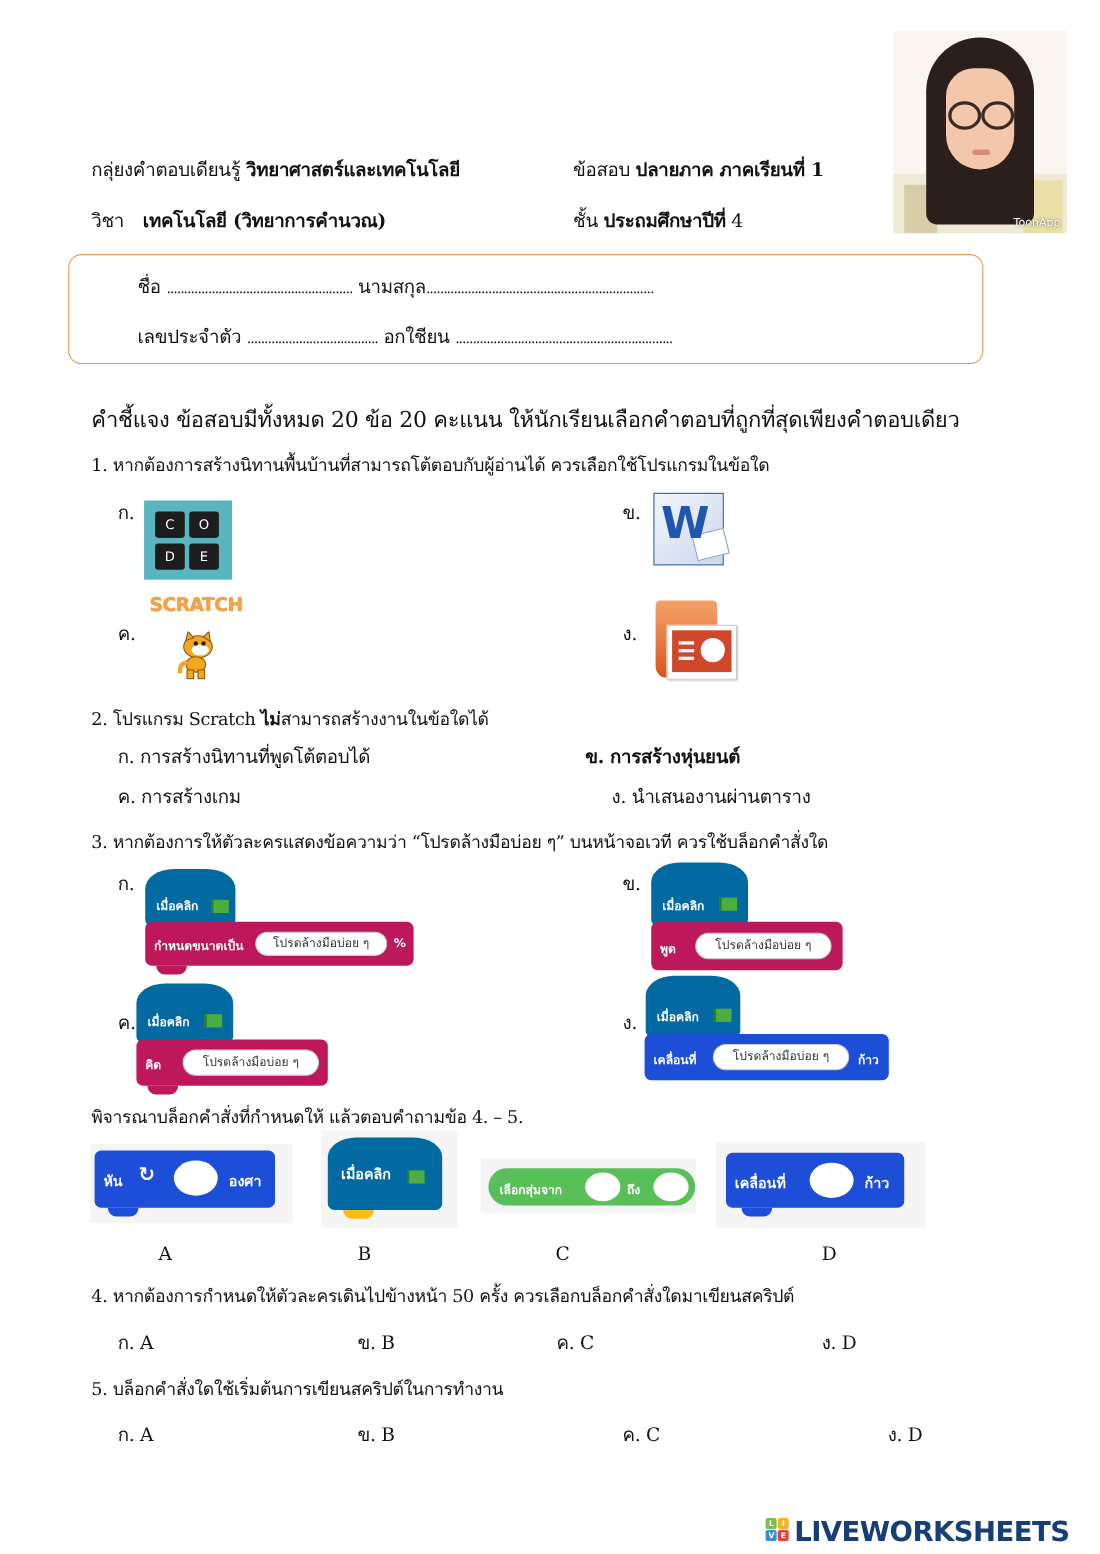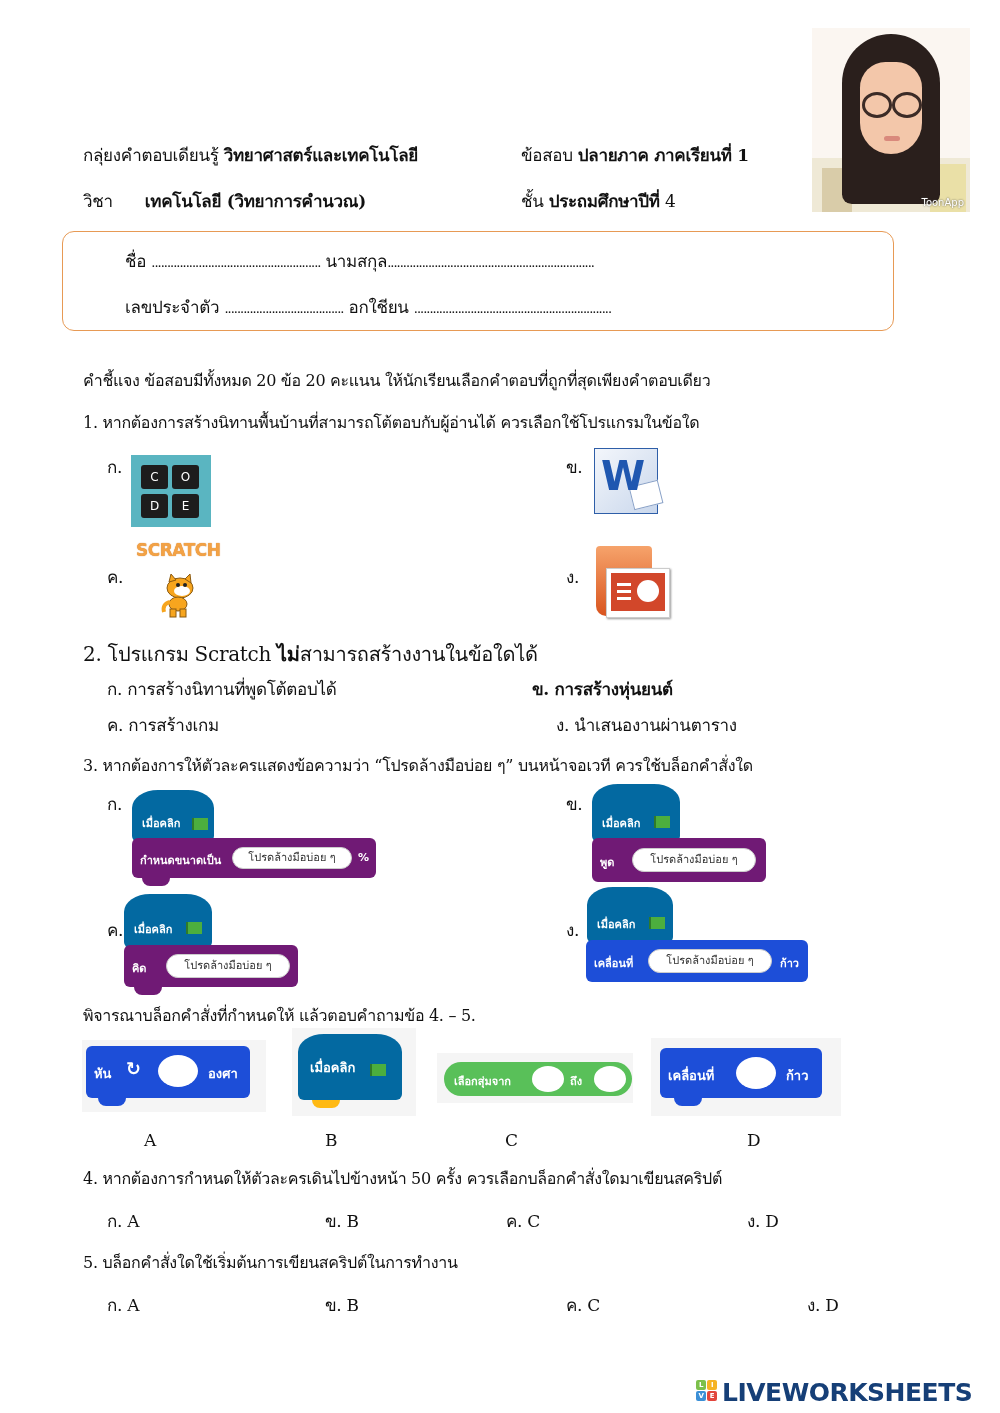--- a/index.html
+++ b/index.html
@@ -39,21 +39,21 @@
   .scratch-word { left: 136px; top: 540px; font-family:"DejaVu Sans", sans-serif; font-weight:bold; font-size:17px; color:#f3a245; letter-spacing:-0.5px;
                   text-shadow:0 0 1px #c46a12; }
   .scratch-cat { left: 158px; top: 574px; width: 40px; height: 44px; }
 
   
   .blk { position:absolute; font-family:"DejaVu Sans", sans-serif; font-size:11px; color:#fff; font-weight:bold; }
   .hat { background:#0369a1; border-radius: 26px 26px 6px 6px / 18px 18px 6px 6px; }
   .hat .lbl { position:absolute; left:10px; bottom:10px; }
   .flag { position:absolute; width:14px; height:12px; background:#4cae3e; border-left:2px solid #2f7a2a; }
   .stack { border-radius: 6px; }
-  .purple { background:#701a75; }
+  .purple { background:#be185d; }
   .blue { background:#1d4ed8; }
   .green { background:#59c059; }
   .pill { position:absolute; background:#fff; color:#333; font-weight:normal; border-radius:14px; border:1px solid #ccc; text-align:center; font-size:11px; }
   .notch { position:absolute; width:28px; height:8px; border-radius:0 0 8px 8px; }
   .ovl { position:absolute; background:#fff; border-radius:50%; }
   .bg-gray { position:absolute; background:#f5f5f5; }
 
   .logo-lw { left: 697px; top: 1378px; font-family:"DejaVu Sans", sans-serif; font-weight:bold; font-size:25px; color:#163f77; letter-spacing:-0.5px; }
   .lw-tiles { position:absolute; left:-1px; top:2px; width:22px; height:22px; }
   .lw-tiles span { position:absolute; width:10px; height:10px; font-size:7px; color:#fff; text-align:center; line-height:10px; border-radius:2px; }
@@ -64,21 +64,21 @@
 <div class="abs txt hdr" style="left:83px;top:144px;">
   <span>กลุ่ยงคำตอบเดียนรู้</span>
   <span class="bold">วิทยาศาสตร์และเทคโนโลยี</span>
 </div>
 <div class="abs txt hdr" style="left:521px;top:144px;">
   <span>ข้อสอบ</span>
   <span class="bold">ปลายภาค  ภาคเรียนที่ 1</span>
 </div>
 <div class="abs txt hdr" style="left:83px;top:190px;">
   <span>วิชา</span>
-  <span class="bold" style="margin-left:27px;">เทคโนโลยี (วิทยาการคำนวณ)</span>
+  <span class="bold" style="margin-left:12px;">เทคโนโลยี (วิทยาการคำนวณ)</span>
 </div>
 <div class="abs txt hdr" style="left:521px;top:190px;">
   <span>ชั้น</span>
   <span class="bold">ประถมศึกษาปีที่</span>
   <span>4</span>
 </div>
 
 <div class="abs avatar">
   <div class="shirt"></div>
   <div class="shirt2"></div>
@@ -97,21 +97,21 @@
   <span style="font-size:13px;letter-spacing:-1px;">......................................................</span>
   <span>นามสกุล</span><span style="font-size:13px;letter-spacing:-1px;">..................................................................</span>
 </div>
 <div class="abs txt" style="left:125px;top:296px;">
   <span>เลขประจำตัว</span>
   <span style="font-size:13px;letter-spacing:-1px;">......................................</span>
   <span>อกใชียน</span>
   <span style="font-size:13px;letter-spacing:-1px;">...............................................................</span>
 </div>
 
-<div class="abs txt" style="left:83px;top:370px;font-size:16px;">คำชี้แจง  ข้อสอบมีทั้งหมด  20 ข้อ  20 คะแนน ให้นักเรียนเลือกคำตอบที่ถูกที่สุดเพียงคำตอบเดียว</div>
+<div class="abs txt" style="left:83px;top:370px;font-size:20px;">คำชี้แจง  ข้อสอบมีทั้งหมด  20 ข้อ  20 คะแนน ให้นักเรียนเลือกคำตอบที่ถูกที่สุดเพียงคำตอบเดียว</div>
 
 <div class="abs txt" style="left:83px;top:412px;font-size:16px;">1. หากต้องการสร้างนิทานพื้นบ้านที่สามารถโต้ตอบกับผู้อ่านได้ ควรเลือกใช้โปรแกรมในข้อใด</div>
 
 <div class="abs txt" style="left:107px;top:456px;">ก.</div>
 <div class="abs code-logo">
   <div class="cell" style="left:10px;top:10px;">C</div>
   <div class="cell" style="left:41px;top:10px;">O</div>
   <div class="cell" style="left:10px;top:39px;">D</div>
   <div class="cell" style="left:41px;top:39px;">E</div>
 </div>
@@ -141,21 +141,21 @@
 <div class="abs ppt-logo">
   <div class="back"></div>
   <div class="card">
     <div class="inner">
       <div class="lines"></div>
       <div class="pie"></div>
     </div>
   </div>
 </div>
 
-<div class="abs txt" style="left:83px;top:643px;font-size:20px;">
+<div class="abs txt" style="left:83px;top:643px;font-size:16px;">
   <span>2. โปรแกรม Scratch </span><span class="bold">ไม่</span><span>สามารถสร้างงานในข้อใดได้</span>
 </div>
 <div class="abs txt" style="left:107px;top:678px;">ก. การสร้างนิทานที่พูดโต้ตอบได้</div>
 <div class="abs txt" style="left:532px;top:678px;font-weight:bold;">ข. การสร้างหุ่นยนต์</div>
 <div class="abs txt" style="left:107px;top:714px;">ค. การสร้างเกม</div>
 <div class="abs txt" style="left:556px;top:714px;">ง. นำเสนองานผ่านตาราง</div>
 
 <div class="abs txt" style="left:83px;top:755px;font-size:16px;">3. หากต้องการให้ตัวละครแสดงข้อความว่า “โปรดล้างมือบ่อย ๆ” บนหน้าจอเวที ควรใช้บล็อกคำสั่งใด</div>
 
 <div class="abs txt" style="left:107px;top:793px;">ก.</div>

